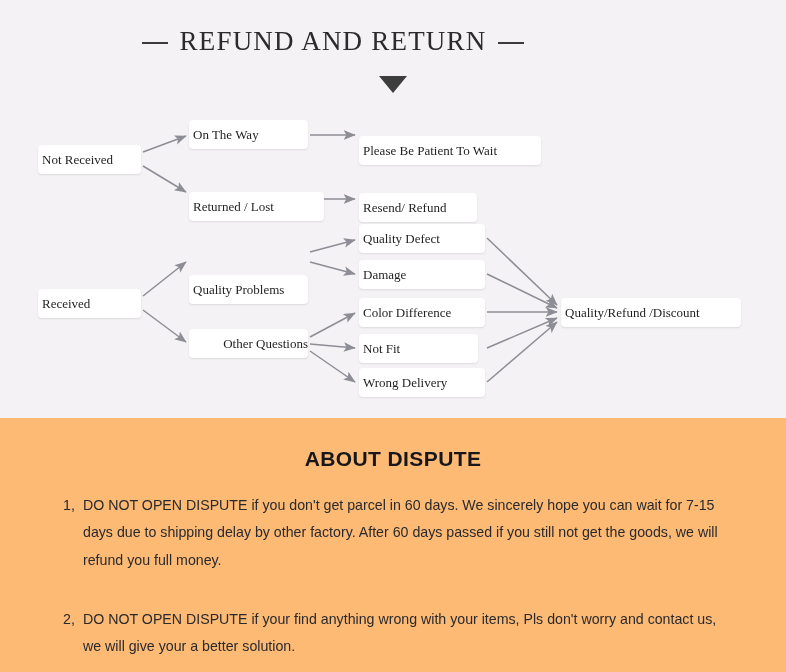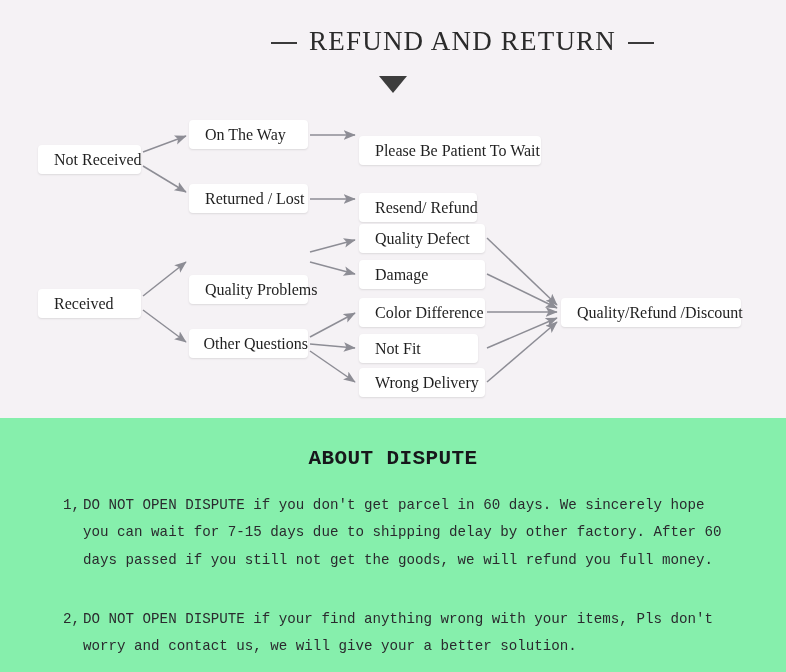--- a/index.html
+++ b/index.html
@@ -24,21 +24,21 @@
     position: absolute;
     left: 0; top: 0;
     width: 786px;
     height: 418px;
     background: #f5f2f5;
   }
   #title-wrap {
     position: absolute;
     left: 0; top: 26px;
     width: 666px;
-    text-align: right;
+    text-align: center;
   }
   #diagram-title {
     font-family: "Liberation Serif", serif;
     font-size: 27px;
     letter-spacing: 1.2px;
     color: #2b2b2b;
     display: inline-block;
   }
   .title-dash {
     display: inline-block;
@@ -57,43 +57,42 @@
     border-right: 14px solid transparent;
     border-top: 17px solid #3d3d3d;
   }
   
   .node {
     position: absolute;
     background: #ffffff;
     border-radius: 4px;
     box-shadow: 0 1px 2px rgba(0,0,0,0.10);
     font-family: "Liberation Serif", serif;
-    font-size: 16px;
+    font-size: 13px;
     color: #1f1f1f;
     display: flex;
     align-items: center;
-    padding-left: 16px;
+    padding-left: 4px;
     box-sizing: border-box;
     height: 29px;
     white-space: nowrap;
   }
   #svg-arrows {
     position: absolute;
     left: 0; top: 0;
     width: 786px;
     height: 418px;
   }
   
   #dispute-section {
     position: absolute;
     left: 0; top: 418px;
     width: 786px;
     height: 254px;
-    background: #86efac;
-    font-family: Liberation Mono, monospace;
+    background: #fdba74;
   }
   #dispute-title {
     position: absolute;
     left: 0; top: 29px;
     width: 786px;
     text-align: center;
     font-size: 21px;
     font-weight: bold;
     color: #17171b;
     letter-spacing: 0.4px;
@@ -159,21 +158,21 @@
     <div id="node-layer">
         <div class="node" style="left: 38px; top: 145px; width: 103px;">
           <span>Not Received</span>
         </div>
         <div class="node" style="left: 38px; top: 289px; width: 103px;">
           <span>Received</span>
         </div>
         <div class="node" style="left: 189px; top: 120px; width: 119px;">
           <span>On The Way</span>
         </div>
-        <div class="node" style="left: 189px; top: 184px; width: 119px;">
+        <div class="node" style="left: 189px; top: 192px; width: 135px;">
           <span>Returned / Lost</span>
         </div>
         <div class="node" style="left: 189px; top: 243px; width: 119px; margin-top: 32px;">
           <span>Quality Problems</span>
         </div>
         <div class="node" style="left: 189px; top: 329px; width: 119px; justify-content: flex-end;">
           <span>Other Questions</span>
         </div>
         <div class="node" style="left: 359px; top: 136px; width: 182px;">
           <span>Please Be Patient To Wait</span>

